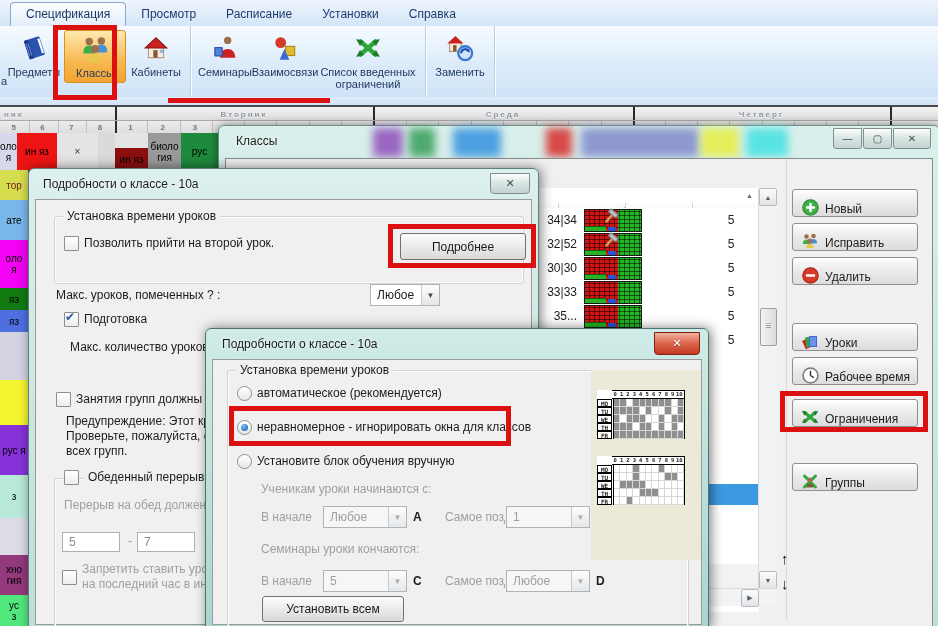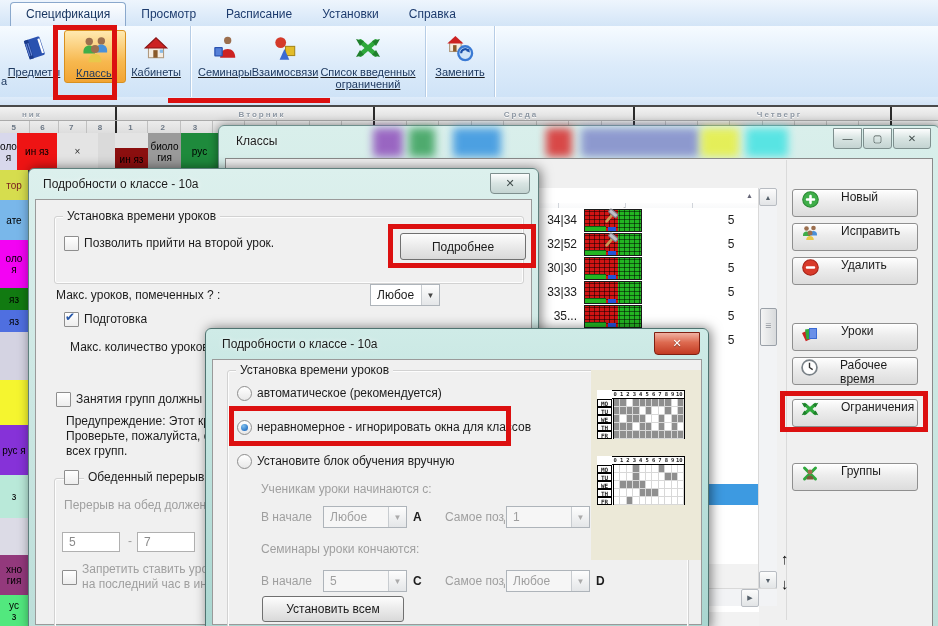--- a/index.html
+++ b/index.html
@@ -9,37 +9,37 @@
 
   
   .tab-bar{position:absolute;left:0;top:0;width:938px;height:26px;
            background:linear-gradient(#eef5fd,#d3e5f7);border-bottom:1px solid #b3cce8;display:flex;align-items:flex-end;}
   .tab{padding:4px 15px 5px;color:#1e3c6e;cursor:default;white-space:nowrap;}
   .tab.active{background:linear-gradient(#fdfeff,#e2edfa);border:1px solid #8aa8cc;border-bottom:none;
               border-radius:4px 4px 0 0;color:#15325e;}
   .toolbar{position:absolute;left:0;top:26px;width:938px;height:71px;
            background:linear-gradient(#f6fbff,#dcebfa 55%,#cfe3f7);border-bottom:1px solid #aac6e4;display:flex;}
   .ribbon-tail{position:absolute;left:0;top:97px;width:938px;height:8px;background:linear-gradient(#dfecfa,#d2e3f5);}
-  .tb-group{display:flex;align-items:flex-start;padding:4px 4px 0 4px;border-right:1px solid #b6cde6;box-shadow:1px 0 0 #ffffff;text-decoration:underline;}
+  .tb-group{display:flex;align-items:flex-start;padding:4px 4px 0 4px;border-right:1px solid #b6cde6;box-shadow:1px 0 0 #ffffff;}
   .tb-btn{display:flex;flex-direction:column;align-items:center;width:58px;padding:3px 1px;border-radius:3px;}
   .tb-btn .icn{width:30px;height:30px;display:flex;align-items:center;justify-content:center;}
   .tb-btn .lbl{font-size:11px;color:#1f3a60;text-align:center;line-height:12px;margin-top:3px;white-space:nowrap;}
   .tb-btn.wide{width:104px;}
   .tb-btn.wide .lbl{white-space:normal;}
   .tb-btn.hl{background:linear-gradient(#ffe9b0,#f7b84f 60%,#f2a433);border:1px solid #d89020;}
   .edge-frag{position:absolute;left:1px;top:75px;font-size:11px;color:#1f3a60;}
 
   .red-box{position:absolute;border:5px solid #dc1010;background:transparent;}
 
   
   .tt-dayrow{position:absolute;left:0;top:105px;width:938px;height:15px;
              background:linear-gradient(#f2f2f2,#dadada);border-top:2px solid #4a4a4a;}
   .tt-numrow{position:absolute;left:0;top:120px;width:938px;height:13px;background:linear-gradient(#ececec,#dcdcdc);border-top:1px solid #aaa;border-bottom:1px solid #999;}
   .sec-label{position:absolute;top:3px;width:100%;text-align:center;font-size:8px;font-weight:bold;
-             letter-spacing:2px;color:#8e98a4;text-shadow:0 1px 0 #fff;margin-left:18px;}
+             letter-spacing:2px;color:#8e98a4;text-shadow:0 1px 0 #fff;}
   .sec{position:absolute;top:0;height:15px;border-right:2px solid #2a2a2a;}
   .sec.first .sec-label{text-align:left;padding-left:4px;}
   .colnum{position:absolute;top:2px;font-size:8px;font-weight:bold;color:#6a7684;}
   .coltick{position:absolute;top:0;width:1px;height:13px;background:#c0c0c0;}
   .cells-bg{position:absolute;left:0;top:133px;width:222px;height:493px;background:#d9d9e2;}
   .tcell{position:absolute;display:flex;align-items:center;justify-content:center;text-align:center;
          font-size:10px;line-height:11px;color:#000;border-right:1px solid #333;border-bottom:2px solid #1a1a1a;overflow:hidden;}
 
   
   .win{position:absolute;left:218px;top:125px;width:720px;height:501px;z-index:10;
@@ -76,23 +76,23 @@
   .sel-row{position:absolute;left:0;top:296px;width:228px;height:21px;background:#3d9ae1;}
   .vscroll{position:absolute;right:0;top:0;width:18px;height:400px;background:#f2f3f5;border-left:1px solid #d9d9d9;}
   .vthumb{position:absolute;left:1px;top:120px;width:15px;height:36px;background:linear-gradient(90deg,#f4f4f4,#d8dadc);
           border:1px solid #9aa0a8;border-radius:2px;color:#8a8f96;font-size:7px;line-height:34px;text-align:center;}
   .scroll-arrow{position:absolute;width:16px;height:16px;background:linear-gradient(#fcfcfc,#e2e4e6);border:1px solid #b8bcc2;
           color:#55606a;font-size:7px;display:flex;align-items:center;justify-content:center;border-radius:2px;}
   .hscroll{position:absolute;left:0;top:400px;width:246px;height:17px;background:#f2f3f5;border-top:1px solid #d9d9d9;}
 
   
   .rp-divider{position:absolute;left:786px;top:160px;width:1px;height:460px;background:#dadada;z-index:11;}
-  .rp-btn{position:absolute;left:792px;width:124px;height:26px;z-index:11;display:flex;align-items:flex-start;
+  .rp-btn{position:absolute;left:792px;width:124px;height:26px;z-index:11;display:flex;align-items:flex-end;
           background:linear-gradient(#fefefe,#ececec 45%,#dcdcdc);border:1px solid #8f8f8f;border-radius:3px;
-          box-shadow:inset 0 1px 0 #fff;gap:16px;}
+          box-shadow:inset 0 1px 0 #fff;}
   .rp-btn .icn{width:18px;height:18px;margin:0 6px 0 8px;display:flex;align-items:center;justify-content:center;}
   .rp-arrow{position:absolute;left:781px;z-index:11;font-size:15px;color:#111;}
 
   
   .dlg{position:absolute;border-radius:6px 6px 0 0;box-shadow:2px 0 12px rgba(0,0,0,.5);}
   .dlg1{left:28px;top:168px;width:509px;height:460px;z-index:20;
         background:linear-gradient(#dcf0ed,#bcded9);border:1px solid #5f807d;}
   .dlg2{left:205px;top:328px;width:502px;height:300px;z-index:30;
         background:linear-gradient(#cfebe7,#a9d6d0);border:1px solid #4f7370;}
   .dlg-title{position:absolute;left:14px;top:8px;color:#1c1c1c;text-shadow:0 0 5px #fff;white-space:nowrap;}

